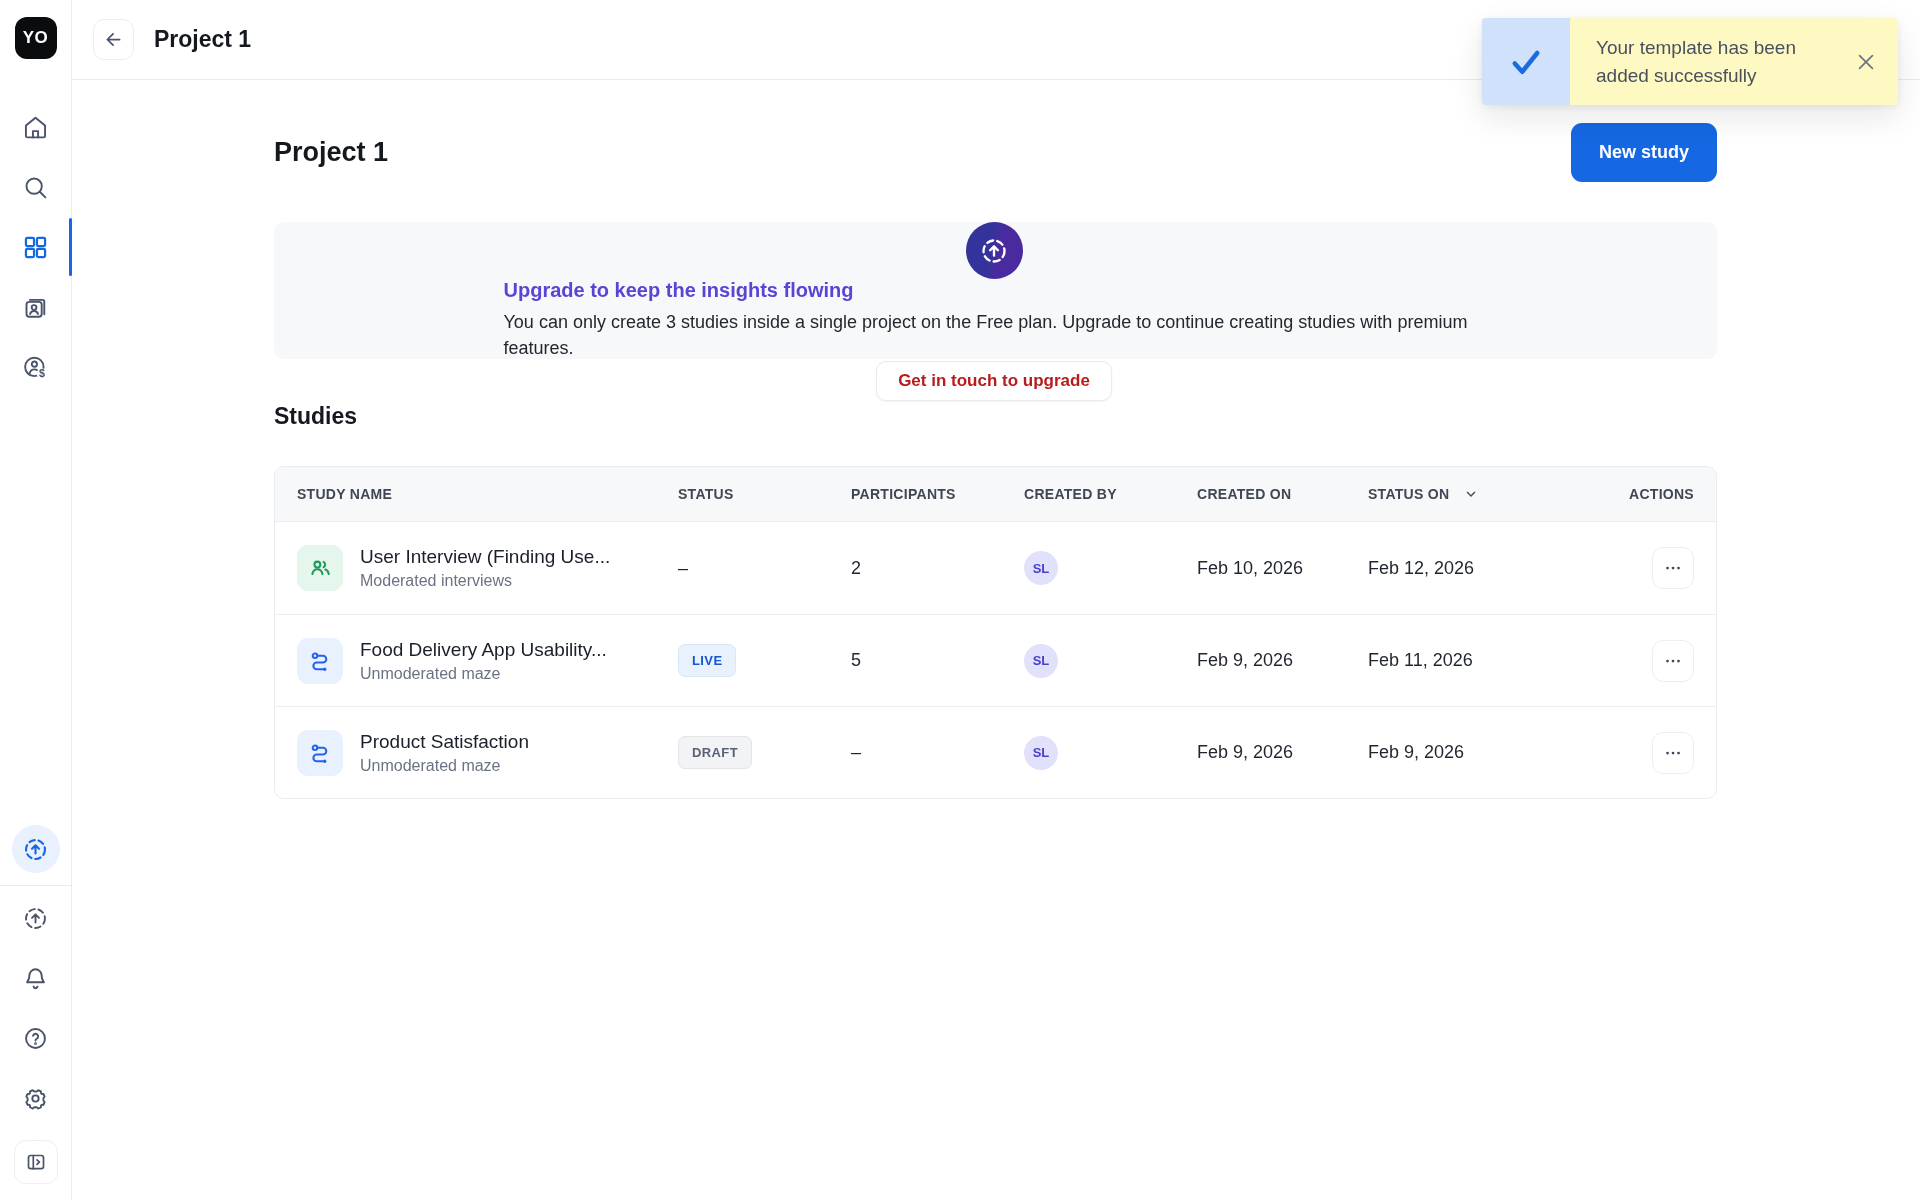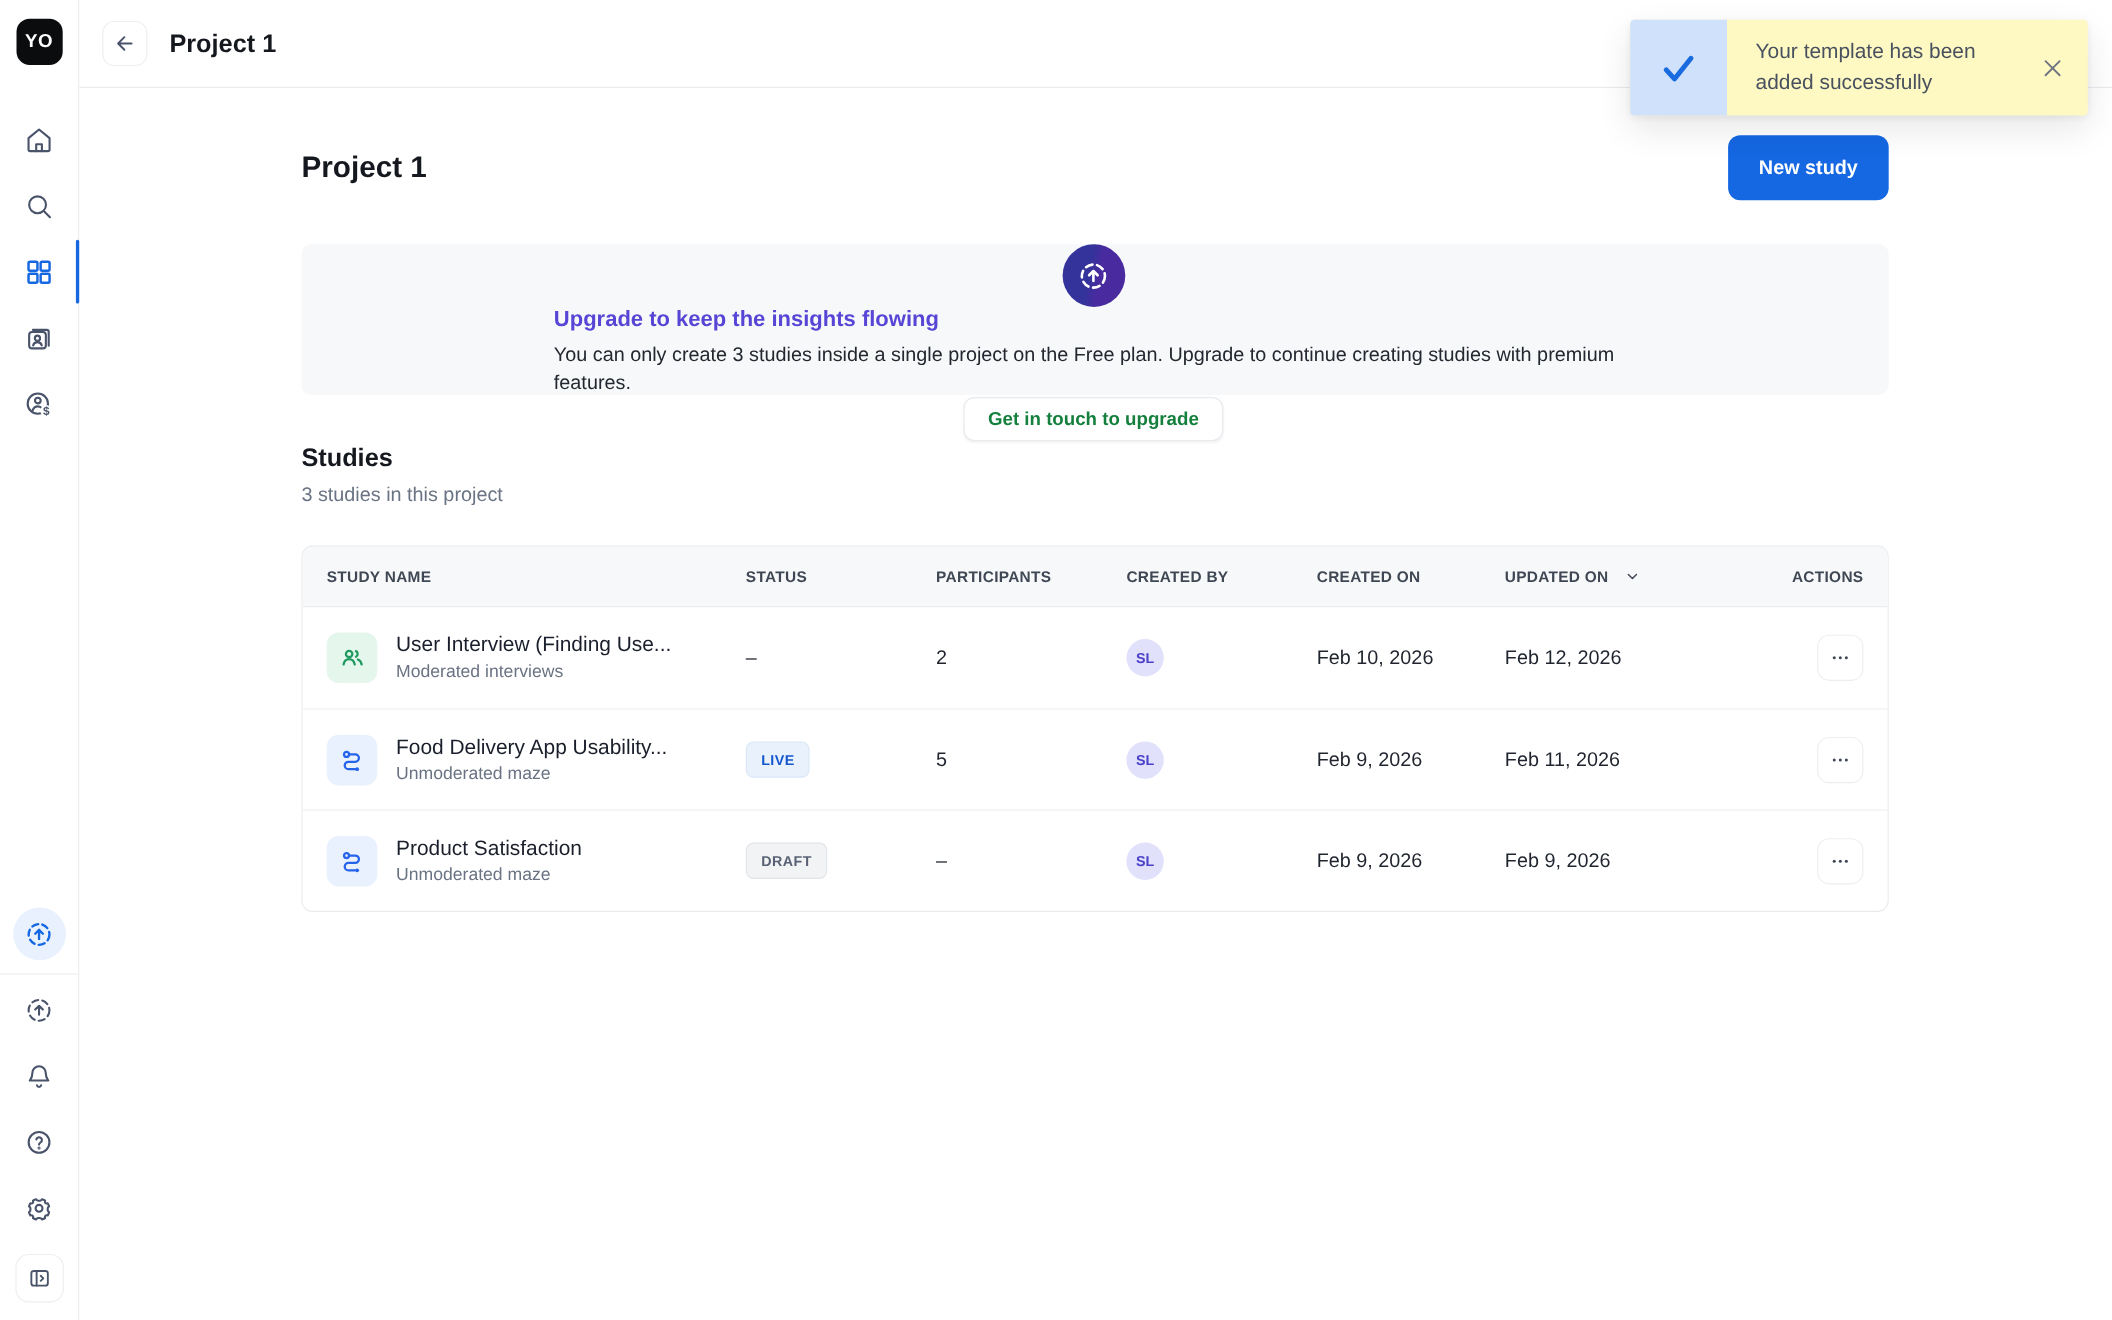--- a/index.html
+++ b/index.html
@@ -53,21 +53,21 @@
     display:flex; align-items:center; padding:0 24px 0 21px;flex-direction:column; }
   .banner-circle { width:57px; height:57px; border-radius:50%; flex-shrink:0;
     background:linear-gradient(100deg, #34339b 42%, #492b9f 58%);
     display:flex; align-items:center; justify-content:center; }
   .banner-circle svg { width:30px; height:30px; stroke:#fff; fill:none; stroke-width:1.9;
     stroke-linecap:round; stroke-linejoin:round; }
   .banner-text { margin-left:19px; flex:1; }
   .banner-title { color:#5746d6; font-size:20px; font-weight:bold; }
   .banner-body { margin-top:8px; font-size:18px; color:#23272f; line-height:1.42; max-width:1000px; }
   .banner-cta { background:#fff; border:1px solid #e8eaee; border-radius:10px; padding:0 21px; height:40px;
-    font-size:17px; font-weight:bold; color:#15803d; font-family:inherit; cursor:pointer;
+    font-size:17px; font-weight:bold; color:#b91c1c; font-family:inherit; cursor:pointer;
     box-shadow:0 1px 2px rgba(16,24,40,.05); white-space:nowrap; flex-shrink:0; }
 
   .studies-heading { margin-top:44px; font-size:23px; font-weight:bold; color:#15181e; }
   .studies-sub { margin-top:9px; font-size:18px; color:#6a7383; }
 
   
   .table { margin-top:36px; border:1px solid #e9ebee; border-radius:10px; overflow:hidden; }
   .tgrid { display:grid; grid-template-columns:381px 173px 173px 173px 171px 230px 1fr; align-items:center;
     padding:0 22px; }
   .thead { height:55px; background:#f7f8f9; border-bottom:1px solid #e9ebee; }
@@ -230,31 +230,30 @@
           </svg>
         </div>
         <div class="banner-text">
           <div class="banner-title">Upgrade to keep the insights flowing</div>
           <div class="banner-body">You can only create 3 studies inside a single project on the Free plan. Upgrade to continue creating studies with premium features.</div>
         </div>
         <button class="banner-cta">Get in touch to upgrade</button>
       </section>
 
       <h2 class="studies-heading">Studies</h2>
-      <div class="studies-sub">3 studies in this project</div>
 
       <section class="table">
         <div class="tgrid thead">
           <div class="th">STUDY NAME</div>
           <div class="th">STATUS</div>
           <div class="th">PARTICIPANTS</div>
           <div class="th">CREATED BY</div>
           <div class="th">CREATED ON</div>
           <div class="th">
-            <span>UPDATED ON</span>
+            <span>STATUS ON</span>
             <svg viewBox="0 0 24 24">
                 <path d="m6.5 9.5 5.5 5.5 5.5-5.5"></path>
               </svg>
           </div>
           <div class="th actions">ACTIONS</div>
         </div>
 
         <div class="tgrid trow">
           <div class="name-cell">
             <div class="study-ic green">

